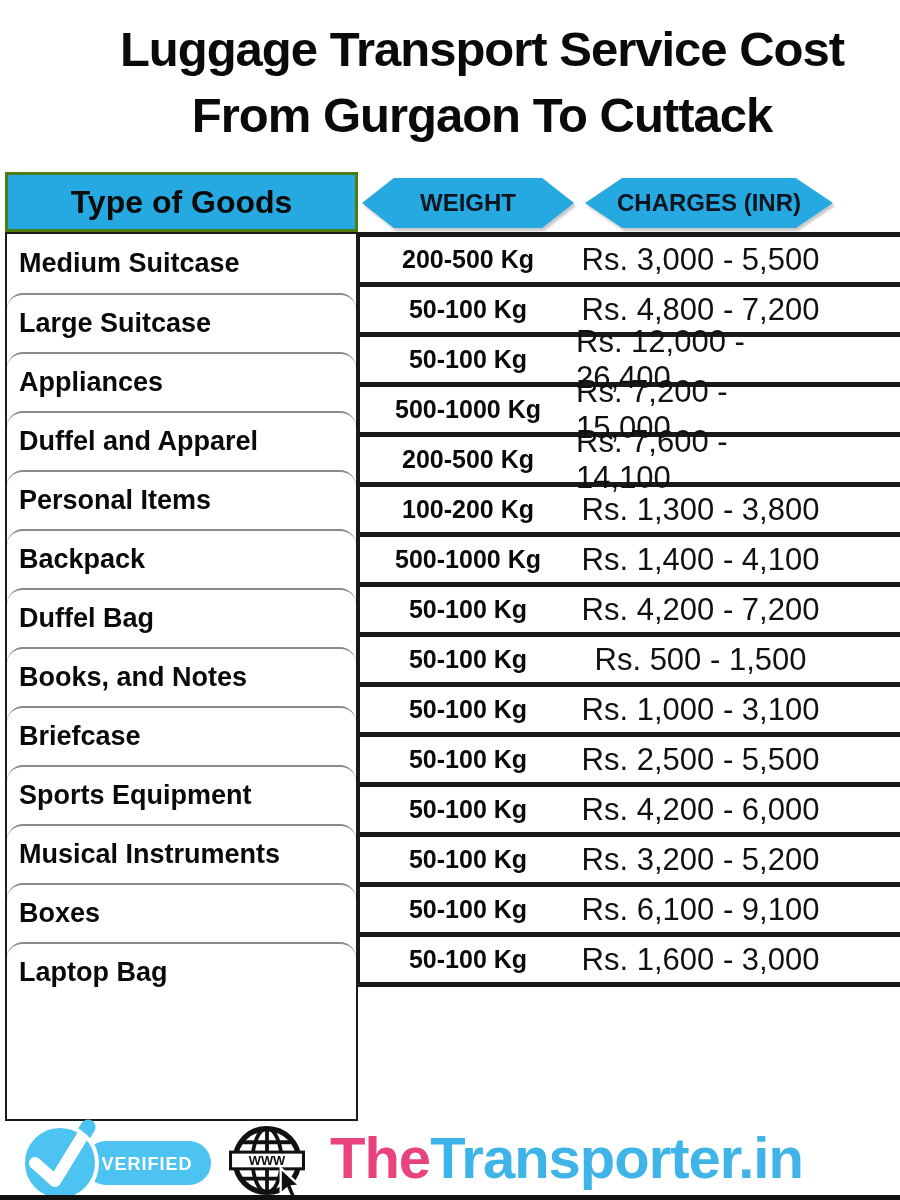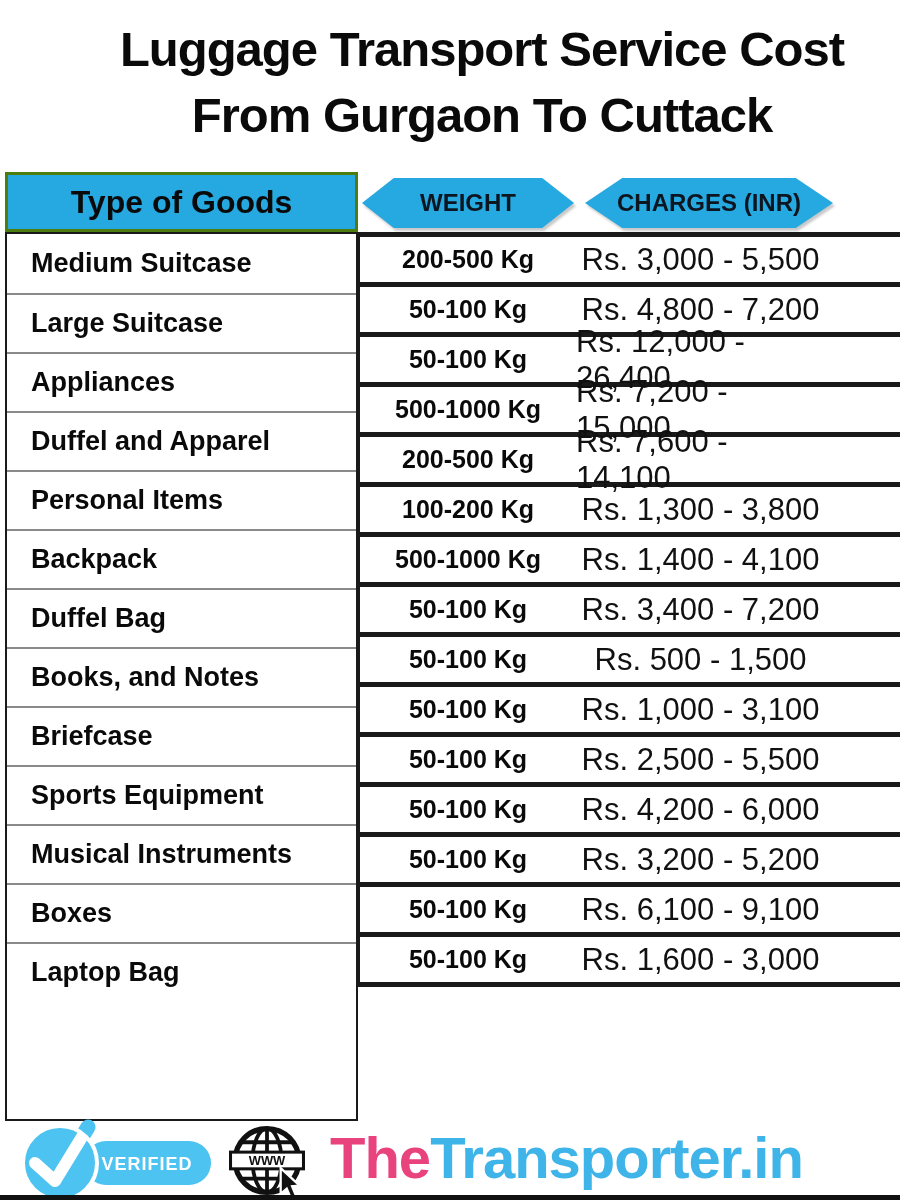--- a/index.html
+++ b/index.html
@@ -45,23 +45,24 @@
   
   .goods-column{
     position:absolute;left:5px;top:232px;width:353px;height:889px;
     box-sizing:border-box;
     border:2px solid #1a1a1a;
     background:#fff;
   }
   .goods-cell{
     box-sizing:border-box;height:59px;
     display:flex;align-items:center;
-    padding-left:24px;
+    padding-left:12px;
     font-size:27px;font-weight:bold;color:#0a0a0a;
     border-top:2px solid #8a8a8a;
+    border-radius:16px;
   }
   .goods-cell:first-child{border-top:none;}
   .values-column{
     position:absolute;left:357px;top:232px;width:543px;
     box-sizing:border-box;
     border-left:3px solid #1a1a1a;
     border-top:5px solid #1a1a1a;
   }
   .value-row{
     box-sizing:border-box;height:50px;
@@ -154,21 +155,21 @@
     <div class="value-row">
       <div class="weight-cell">100-200 Kg</div>
       <div class="charges-cell">Rs. 1,300 - 3,800</div>
     </div>
     <div class="value-row">
       <div class="weight-cell">500-1000 Kg</div>
       <div class="charges-cell">Rs. 1,400 - 4,100</div>
     </div>
     <div class="value-row">
       <div class="weight-cell">50-100 Kg</div>
-      <div class="charges-cell">Rs. 3,400 - 7,200</div>
+      <div class="charges-cell">Rs. 4,200 - 7,200</div>
     </div>
     <div class="value-row">
       <div class="weight-cell">50-100 Kg</div>
       <div class="charges-cell">Rs. 500 - 1,500</div>
     </div>
     <div class="value-row">
       <div class="weight-cell">50-100 Kg</div>
       <div class="charges-cell">Rs. 1,000 - 3,100</div>
     </div>
     <div class="value-row">

